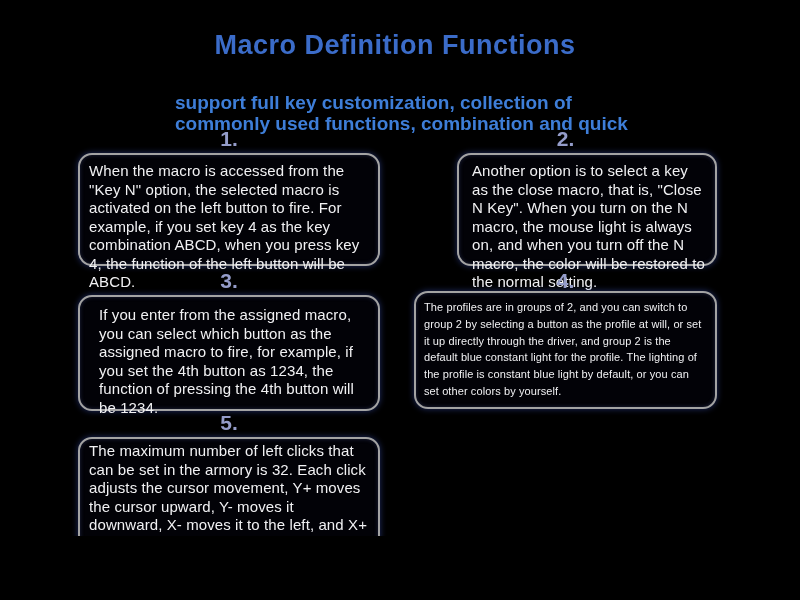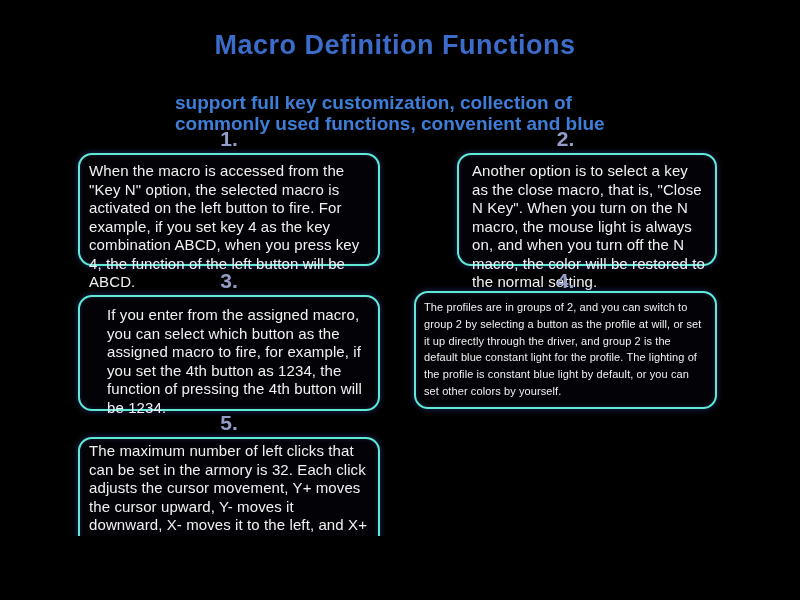--- a/index.html
+++ b/index.html
@@ -43,58 +43,58 @@
   }
   .num {
     text-align: center;
     font-size: 21px;
     line-height: 23px;
     font-weight: 700;
     color: #949cc9;
     margin-bottom: 3px;
   }
   .box {
-    border: 2px solid #5eead4;
+    border: 2px solid #a3a3a3;
     border-radius: 14px;
     box-shadow: 0 0 6px rgba(70, 100, 220, 0.45), inset 0 0 4px rgba(120, 140, 230, 0.25);
     background: #020207;
     color: #f1f1f3;
     box-sizing: border-box;
     padding: 7px 9px;
   }
   .box p {
     margin: 0;
     font-size: 15px;
     line-height: 18.5px;
     font-weight: 400;
     letter-spacing: 0.1px;
   }
   
   .s1 { left: 78px;  top: 127px; width: 302px; }
   .s1 .box { height: 113px; }
   .s2 { left: 414px; top: 127px; width: 303px; }
   .s2 .box { height: 113px; padding-left: 13px; margin-left: 43px; }
   .s3 { left: 78px;  top: 269px; width: 302px; }
-  .s3 .box { height: 116px; padding-left: 27px; padding-top: 9px; }
+  .s3 .box { height: 116px; padding-left: 19px; padding-top: 9px; }
   .s4 { left: 414px; top: 269px; width: 303px; }
   .s4 .box { height: 118px; margin-top: -4px; padding: 6px 8px; }
   .s4 .box p { font-size: 11px; line-height: 16.8px; }
   .s5 { left: 78px;  top: 411px; width: 302px; }
   .s5 .box { height: 113px; padding-top: 3px; }
 </style>
 </head>
 <body>
 
 <div class="canvas">
 
   <h1 class="title">Macro Definition Functions</h1>
 
   <div class="subtitle">
     <div>support full key customization, collection of</div>
-    <div>commonly used functions, convenient and blue</div>
+    <div>commonly used functions, combination and quick</div>
   </div>
 
   <section class="section s1">
     <div class="num">1.</div>
     <div class="box">
       <p>When the macro is accessed from the "Key N" option, the selected macro is activated on the left button to fire. For example, if you set key 4 as the key combination ABCD, when you press key 4, the function of the left button will be ABCD.</p>
     </div>
   </section>
 
   <section class="section s2">

